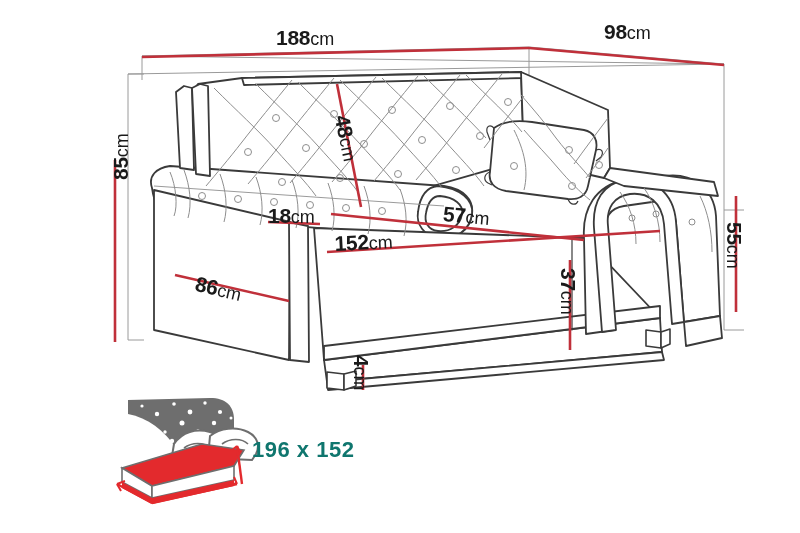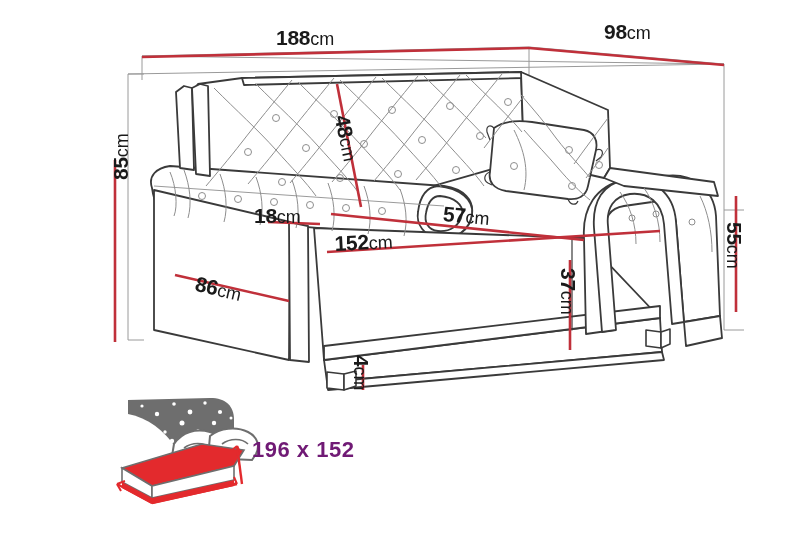--- a/index.html
+++ b/index.html
@@ -38,21 +38,21 @@
   }
   .dim-label .unit {
     font-weight: normal;
     font-size: 18px;
   }
   .bed-label {
     position: absolute;
     font-family: "Liberation Sans", sans-serif;
     font-weight: bold;
     font-size: 22px;
-    color: #701a75;
+    color: #0f766e;
     white-space: nowrap;
     letter-spacing: 0.5px;
   }
 </style>
 </head>
 <body>
 
 <div id="canvas">
 
   <svg width="800" height="533" viewBox="0 0 800 533" xmlns="http://www.w3.org/2000/svg">
@@ -314,21 +314,21 @@
   </div>
 
   <div class="dim-label" style="left:86px; top:180px; transform:rotate(-90deg); transform-origin:left top;">
     <span class="num">85</span><span class="unit">cm</span>
   </div>
 
   <div class="dim-label" style="left:328px; top:113px; transform:rotate(78deg); transform-origin:left top;">
     <span class="num">48</span><span class="unit">cm</span>
   </div>
 
-  <div class="dim-label" style="left:230px; top:205px;">
+  <div class="dim-label" style="left:244px; top:205px;">
     <span class="num">18</span><span class="unit">cm</span>
   </div>
 
   <div class="dim-label" style="left:420px; top:203px; transform:rotate(5deg); transform-origin:left top;">
     <span class="num">57</span><span class="unit">cm</span>
   </div>
 
   <div class="dim-label" style="left:310px; top:233px; transform:rotate(-3deg); transform-origin:left top;">
     <span class="num">152</span><span class="unit">cm</span>
   </div>

